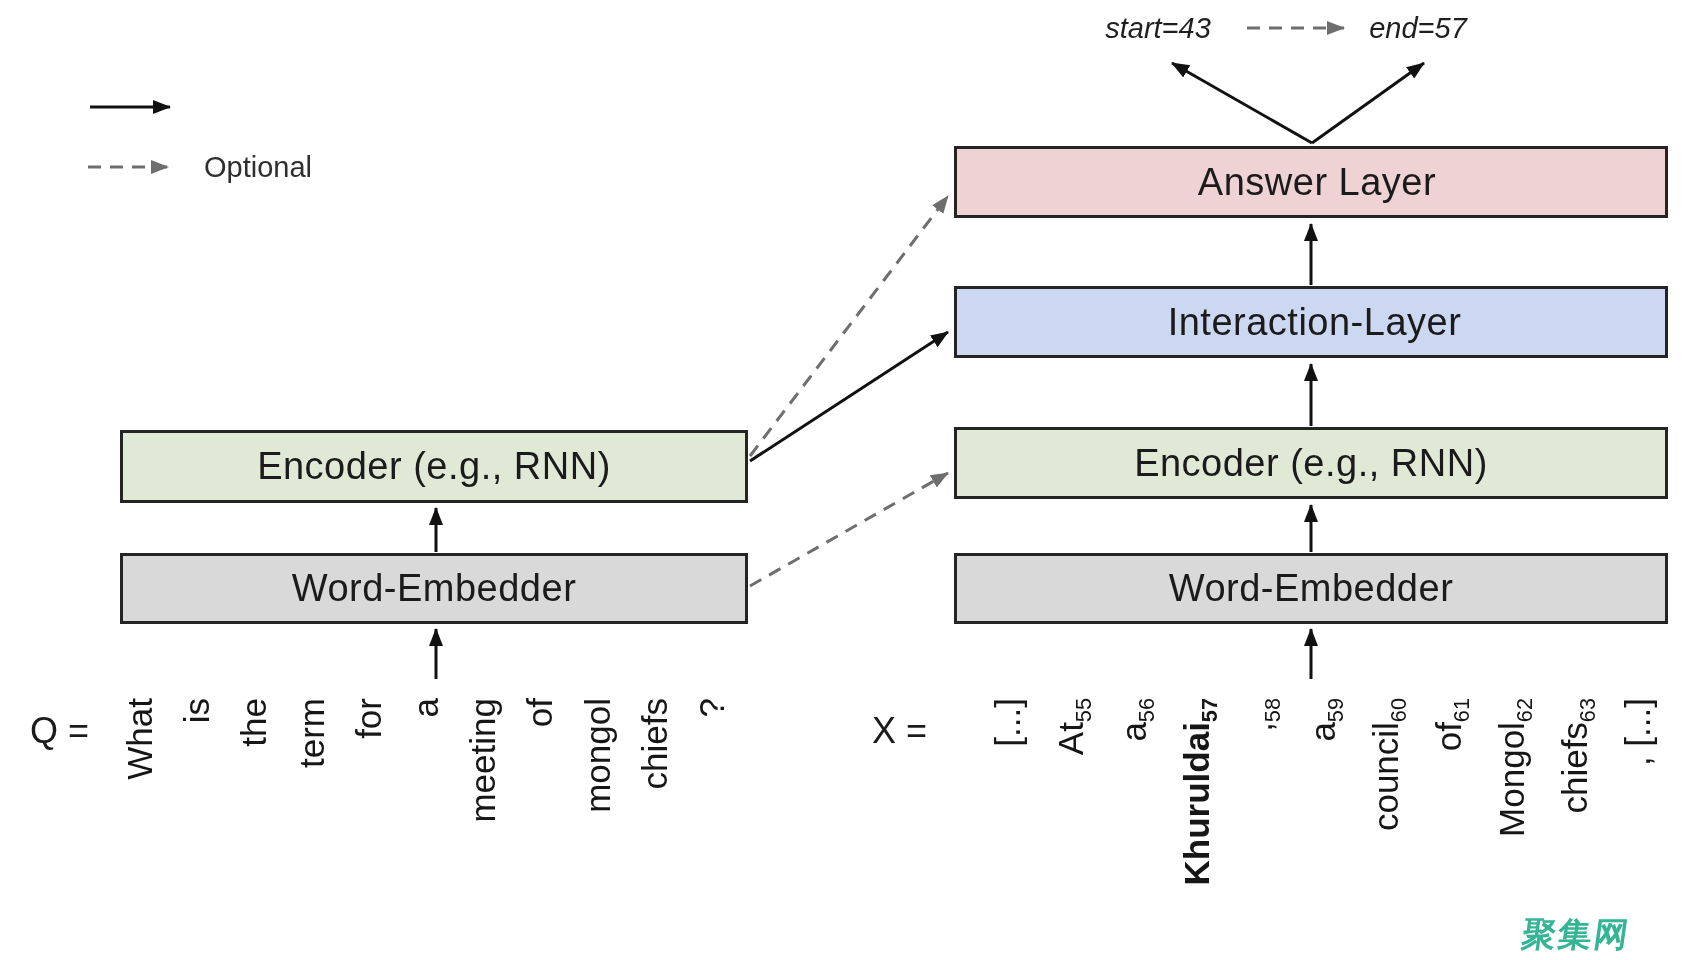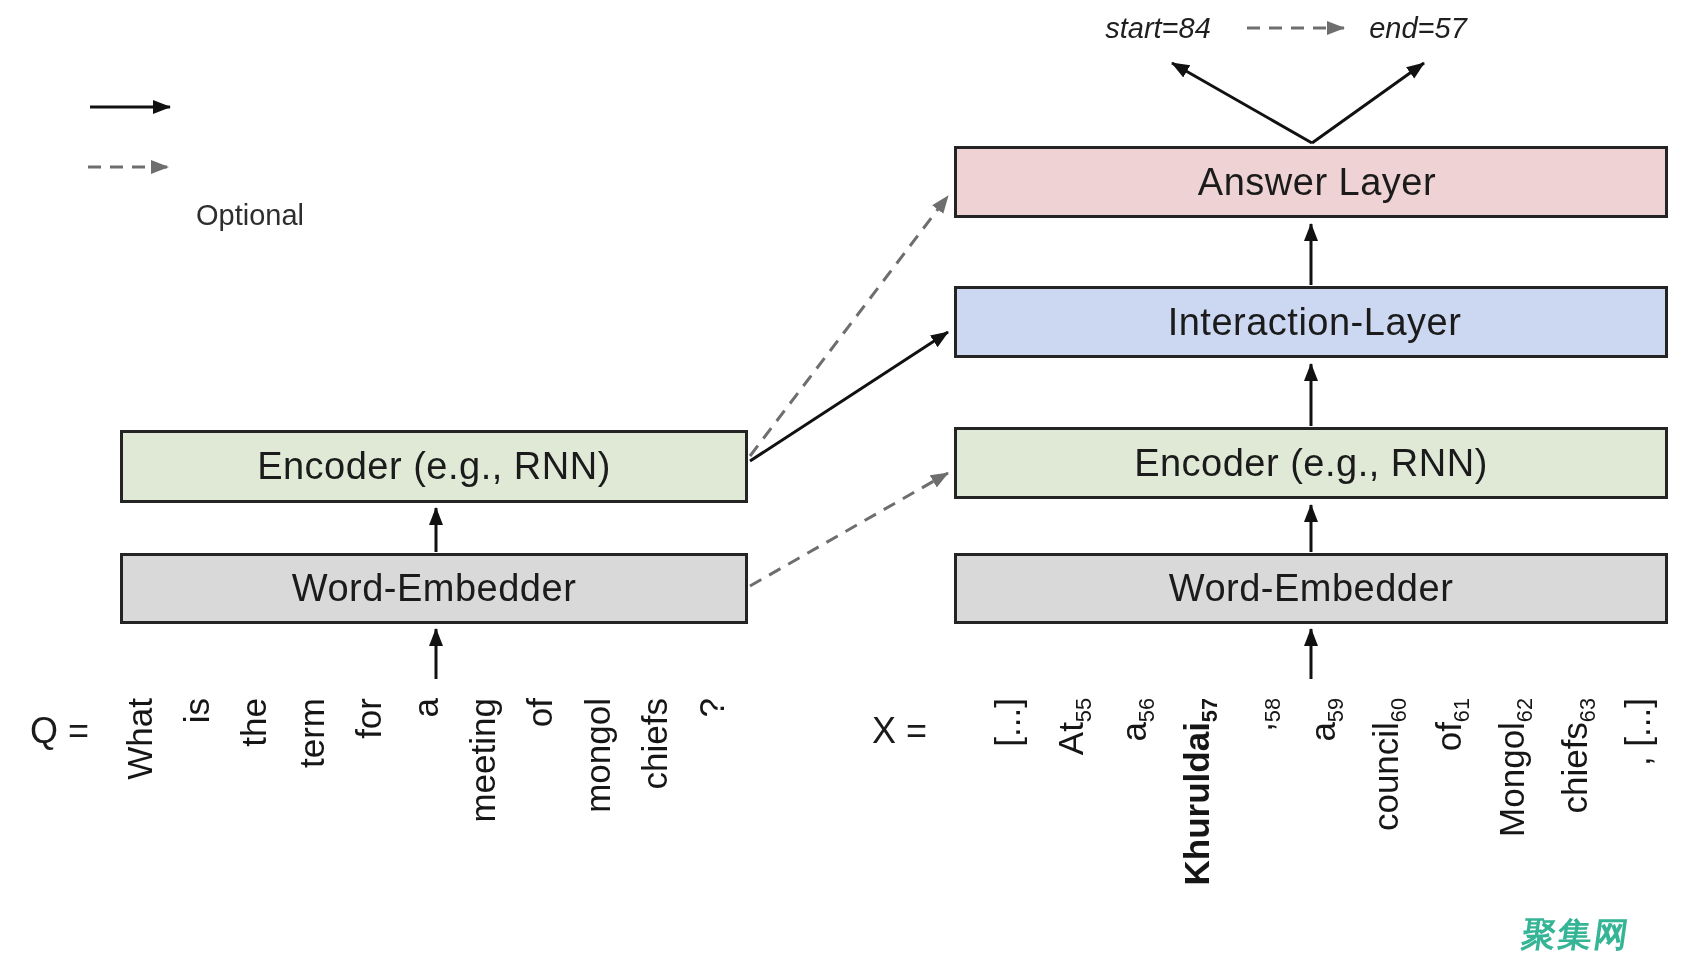--- a/index.html
+++ b/index.html
@@ -22,21 +22,21 @@
   #box-answer{left:954px;top:146px;width:714px;height:72px;padding-left:12px;}
   #box-interaction{left:954px;top:286px;width:714px;height:72px;}
   #box-encoder-right{left:954px;top:427px;width:714px;height:72px;}
   #box-embedder-right{left:954px;top:553px;width:714px;height:71px;}
   #box-encoder-left{left:120px;top:430px;width:628px;height:73px;}
   #box-embedder-left{left:120px;top:553px;width:628px;height:71px;}
   .legend-label{
     position:absolute;font-size:29px;color:#2e2e2e;white-space:nowrap;
   }
   #legend-flow-label{left:196px;top:90px;}
-  #legend-optional-label{left:196px;top:151px;margin-top:48px;}
+  #legend-optional-label{left:204px;top:151px;}
   .out-label{
     position:absolute;width:160px;text-align:center;
     font-size:29px;font-style:italic;color:#1f1f1f;white-space:nowrap;
   }
   #start-label{left:1078px;top:12px;}
   #end-label{left:1338px;top:12px;text-align:center;}
   .seq-prefix{
     position:absolute;font-size:36px;color:#1b1b1b;white-space:nowrap;
   }
   #q-prefix{left:30px;top:710px;}
@@ -88,21 +88,21 @@
     <line x1="436" y1="679" x2="436" y2="629" stroke="#111111" stroke-width="3" marker-end="url(#ah-black)"></line>
     <line x1="436" y1="552" x2="436" y2="508" stroke="#111111" stroke-width="3" marker-end="url(#ah-black)"></line>
 
     <line x1="750" y1="461" x2="948" y2="332" stroke="#111111" stroke-width="3" marker-end="url(#ah-black)"></line>
     <line x1="750" y1="456" x2="948" y2="196" stroke="#6e6e6e" stroke-width="3" stroke-dasharray="13 9" marker-end="url(#ah-gray)"></line>
     <line x1="750" y1="586" x2="948" y2="473" stroke="#6e6e6e" stroke-width="3" stroke-dasharray="13 9" marker-end="url(#ah-gray)"></line>
   </svg>
 
   <div class="legend-label" id="legend-optional-label">Optional</div>
 
-  <div class="out-label" id="start-label">start=84</div>
+  <div class="out-label" id="start-label">start=43</div>
   <div class="out-label" id="end-label">end=57</div>
 
   <div class="box" id="box-answer" style="background: rgb(239, 210, 211);">
     <span>Answer Layer</span>
   </div>
   <div class="box" id="box-interaction" style="background: rgb(204, 215, 241); padding-left: 7px;">
     <span>Interaction-Layer</span>
   </div>
   <div class="box" id="box-encoder-right" style="background: rgb(223, 233, 214);">
     <span>Encoder (e.g., RNN)</span>

